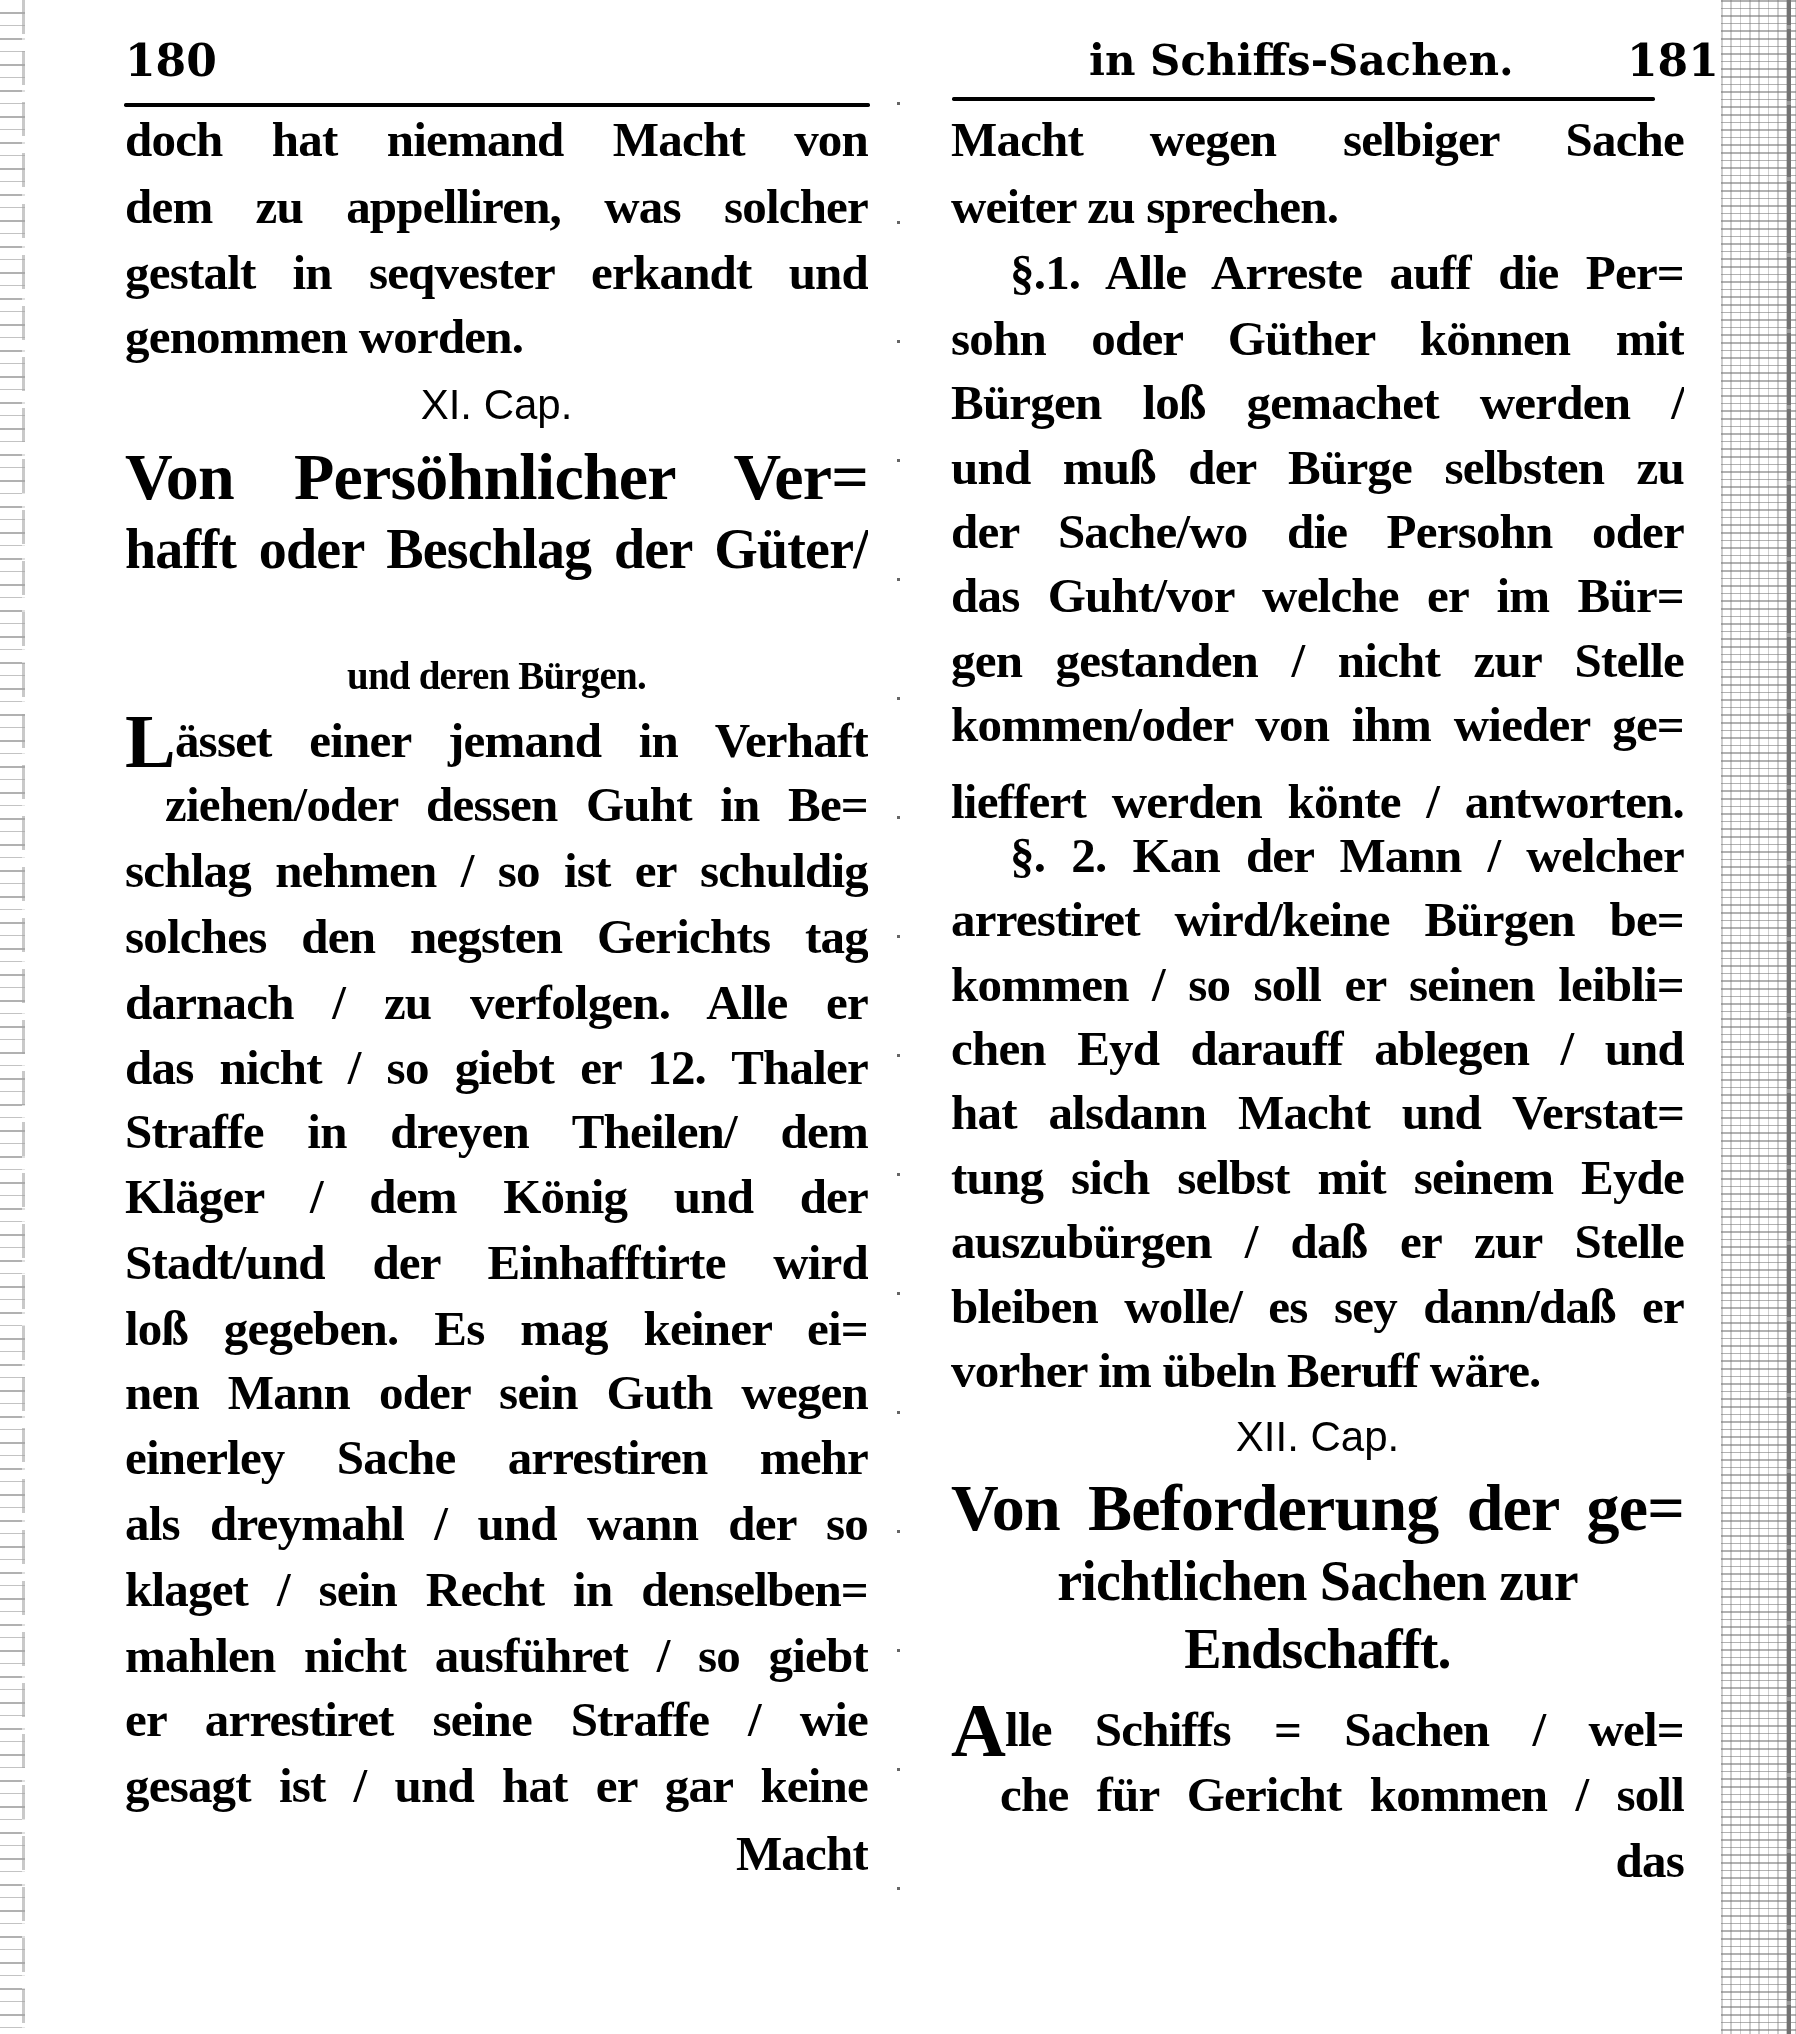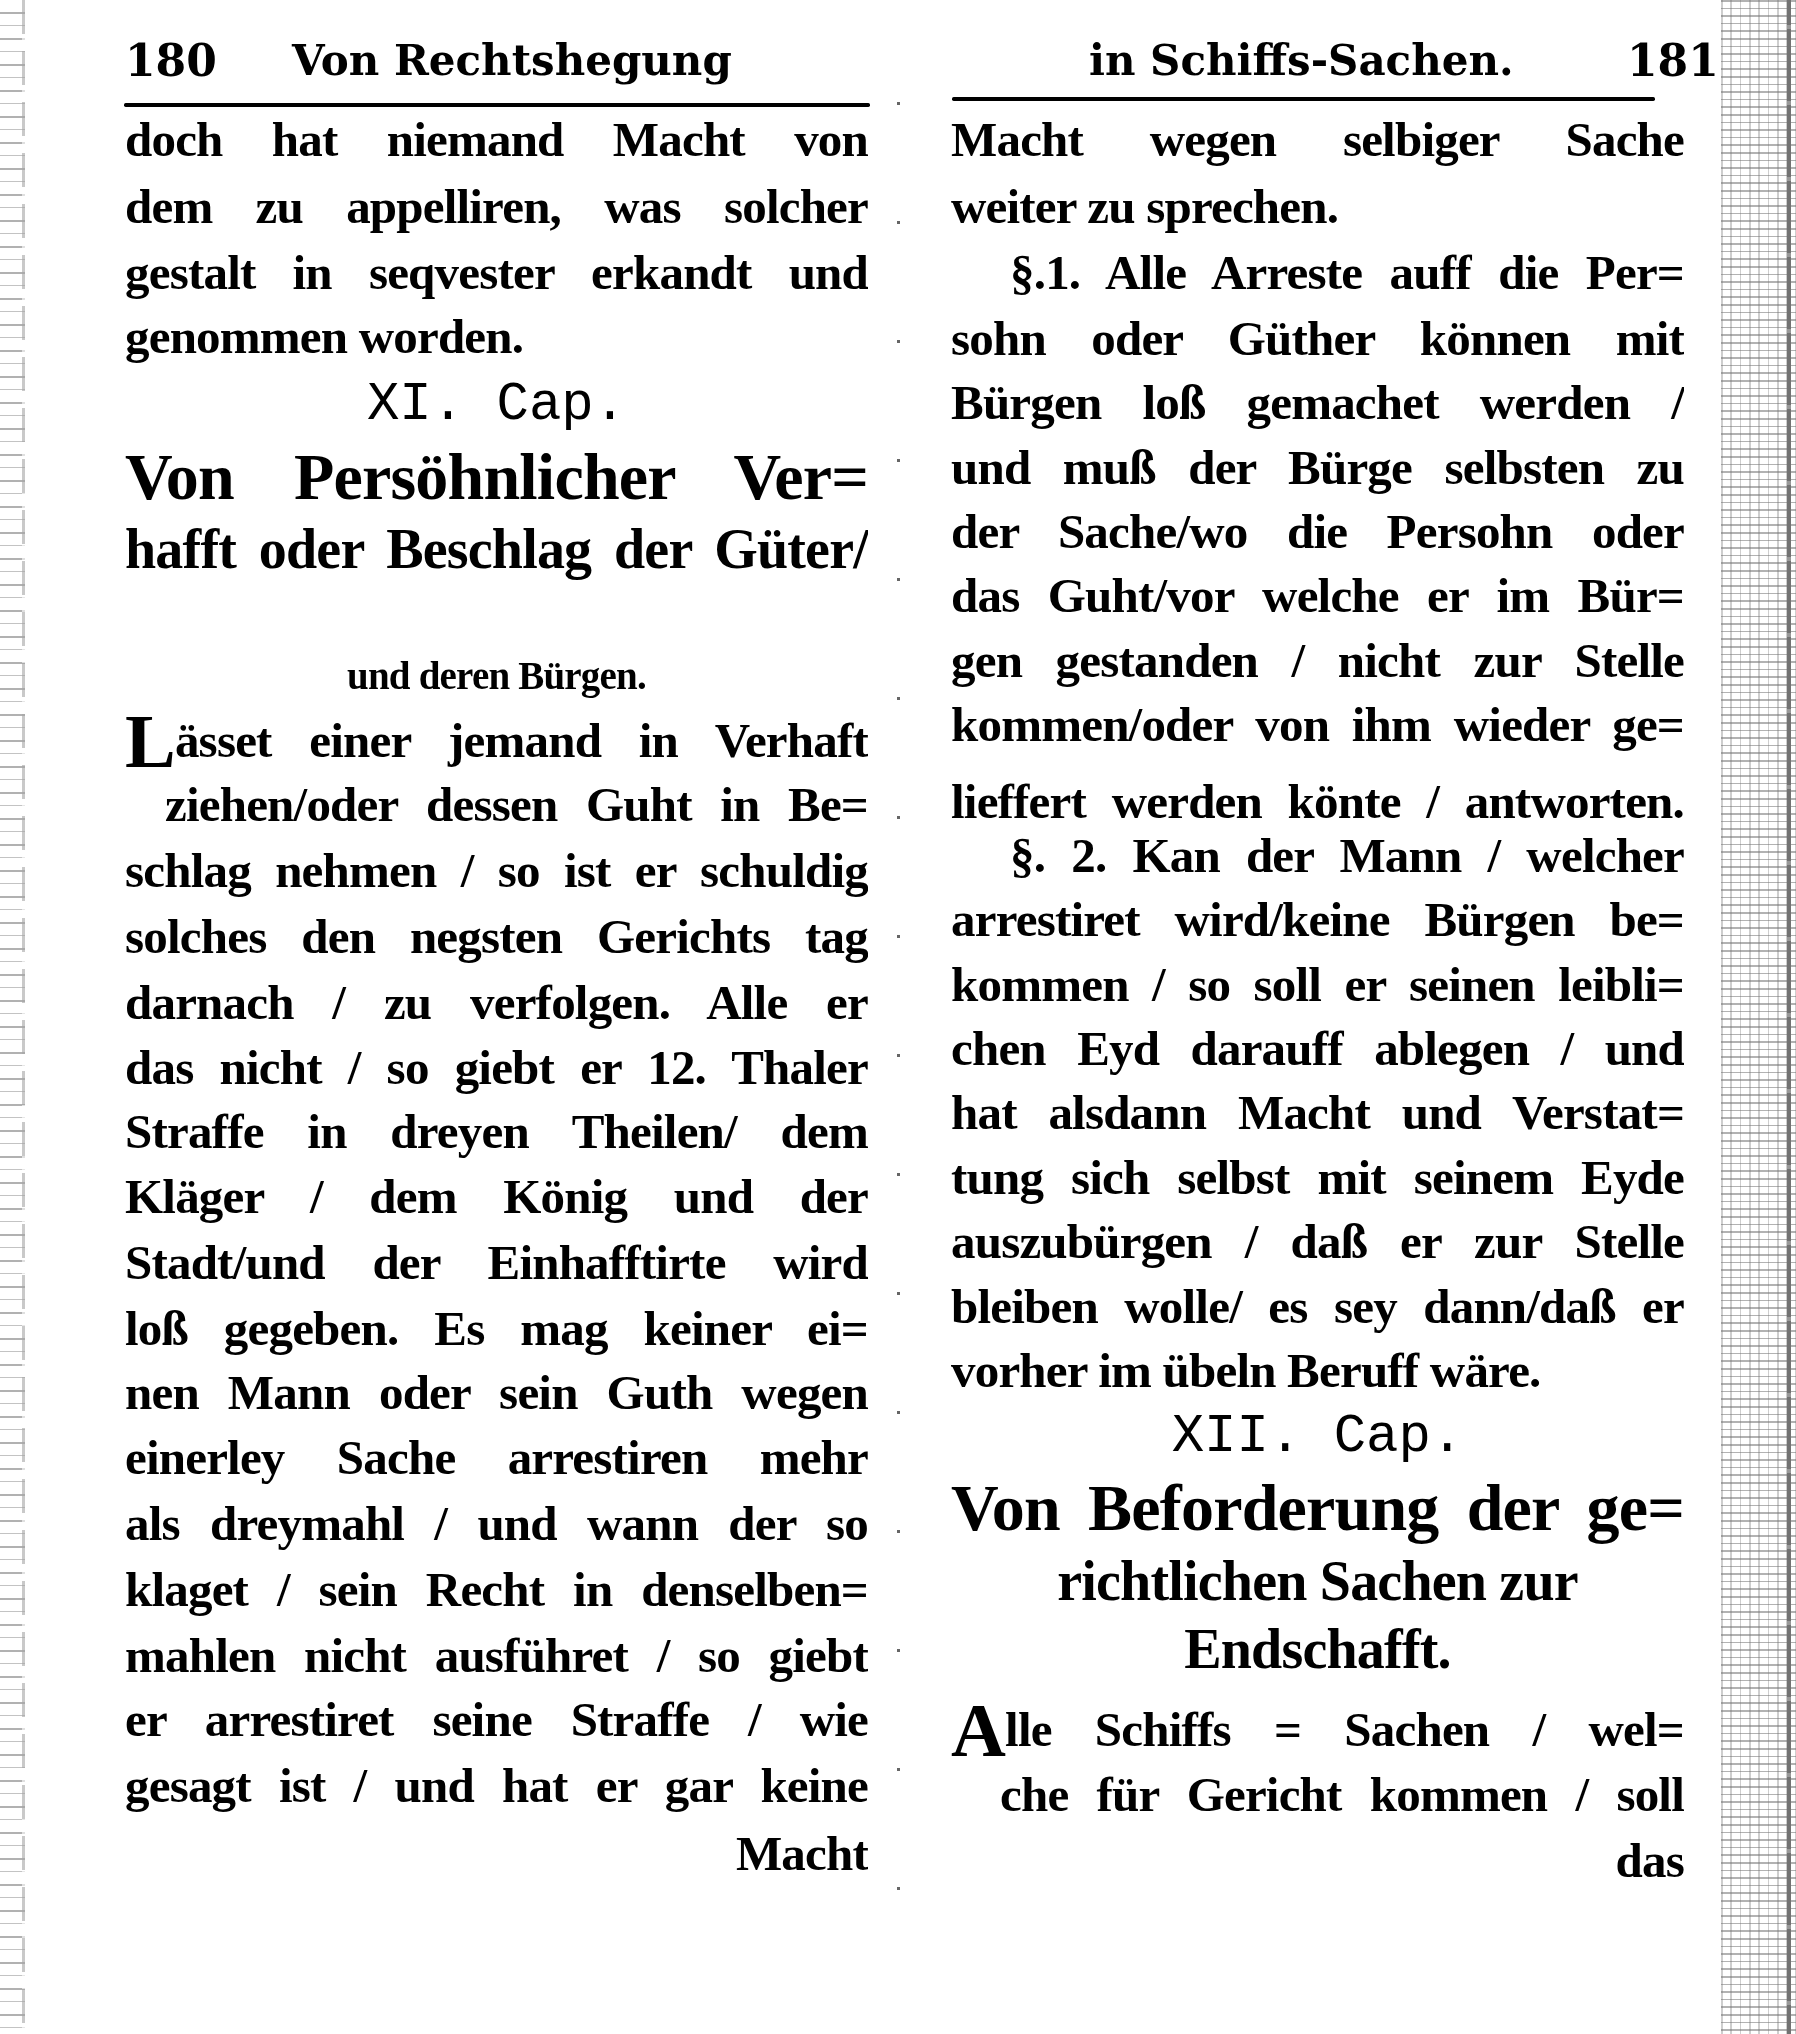--- a/index.html
+++ b/index.html
@@ -46,37 +46,36 @@
   .head-rule { position: absolute; height: 4.2px; background: #000; border-radius: 1.7px; }
   .line {
     position: absolute; height: 64px; line-height: 64px;
     font-size: 49px; font-weight: bold; white-space: nowrap;
     text-align: justify; text-align-last: justify;
     overflow: hidden; letter-spacing: -0.8px;
   }
   .line.short { text-align: left; text-align-last: left; }
   .line.right { text-align: right; text-align-last: right; }
   .center { text-align: center; text-align-last: center; }
-  .cap-roman { font-family: Liberation Mono, monospace; font-weight: normal; font-size: 54px; letter-spacing: 0; }
+  .cap-roman { font-family: Liberation Sans, sans-serif; font-weight: normal; font-size: 42px; letter-spacing: 0; }
   .heading-xl { font-size: 66px; height: 76px; line-height: 76px; }
   .heading-md { font-size: 56px; }
   .heading-sm { font-size: 39px; }
   .dropcap { font-size: 76px; line-height: 64px; vertical-align: top; }
   .indent { padding-left: 59px; box-sizing: border-box; }
 </style>
 </head>
 <body>
 
 <div class="edge-noise-left"></div>
 <div class="gutter-marks"></div>
 <div class="binding-noise"></div>
 
 <div class="page page-left">
   <div class="folio" style="left:125px;">180</div>
-  <div class="running-head" style="left:292px;">Von Rechtshegung</div>
   <div class="head-rule" style="left:124px; top:103px; width:746px;"></div>
 
   <div class="line" style="left:125px; top:108px; width:743px;">doch hat niemand Macht von</div>
   <div class="line" style="left:125px; top:175px; width:743px;">dem zu appelliren, was solcher</div>
   <div class="line" style="left:125px; top:241px; width:743px;">gestalt in seqvester erkandt und</div>
   <div class="line short" style="left:125px; top:305px; width:743px;">genommen worden.</div>
 
   <div class="line center cap-roman" style="left:125px; top:373px; width:743px;">XI. Cap.</div>
   <div class="line heading-xl" style="left:125px; top:439px; width:743px;">Von Persöhnlicher Ver=</div>
   <div class="line heading-md" style="left:125px; top:517px; width:743px;">hafft oder Beschlag der Güter/</div>

